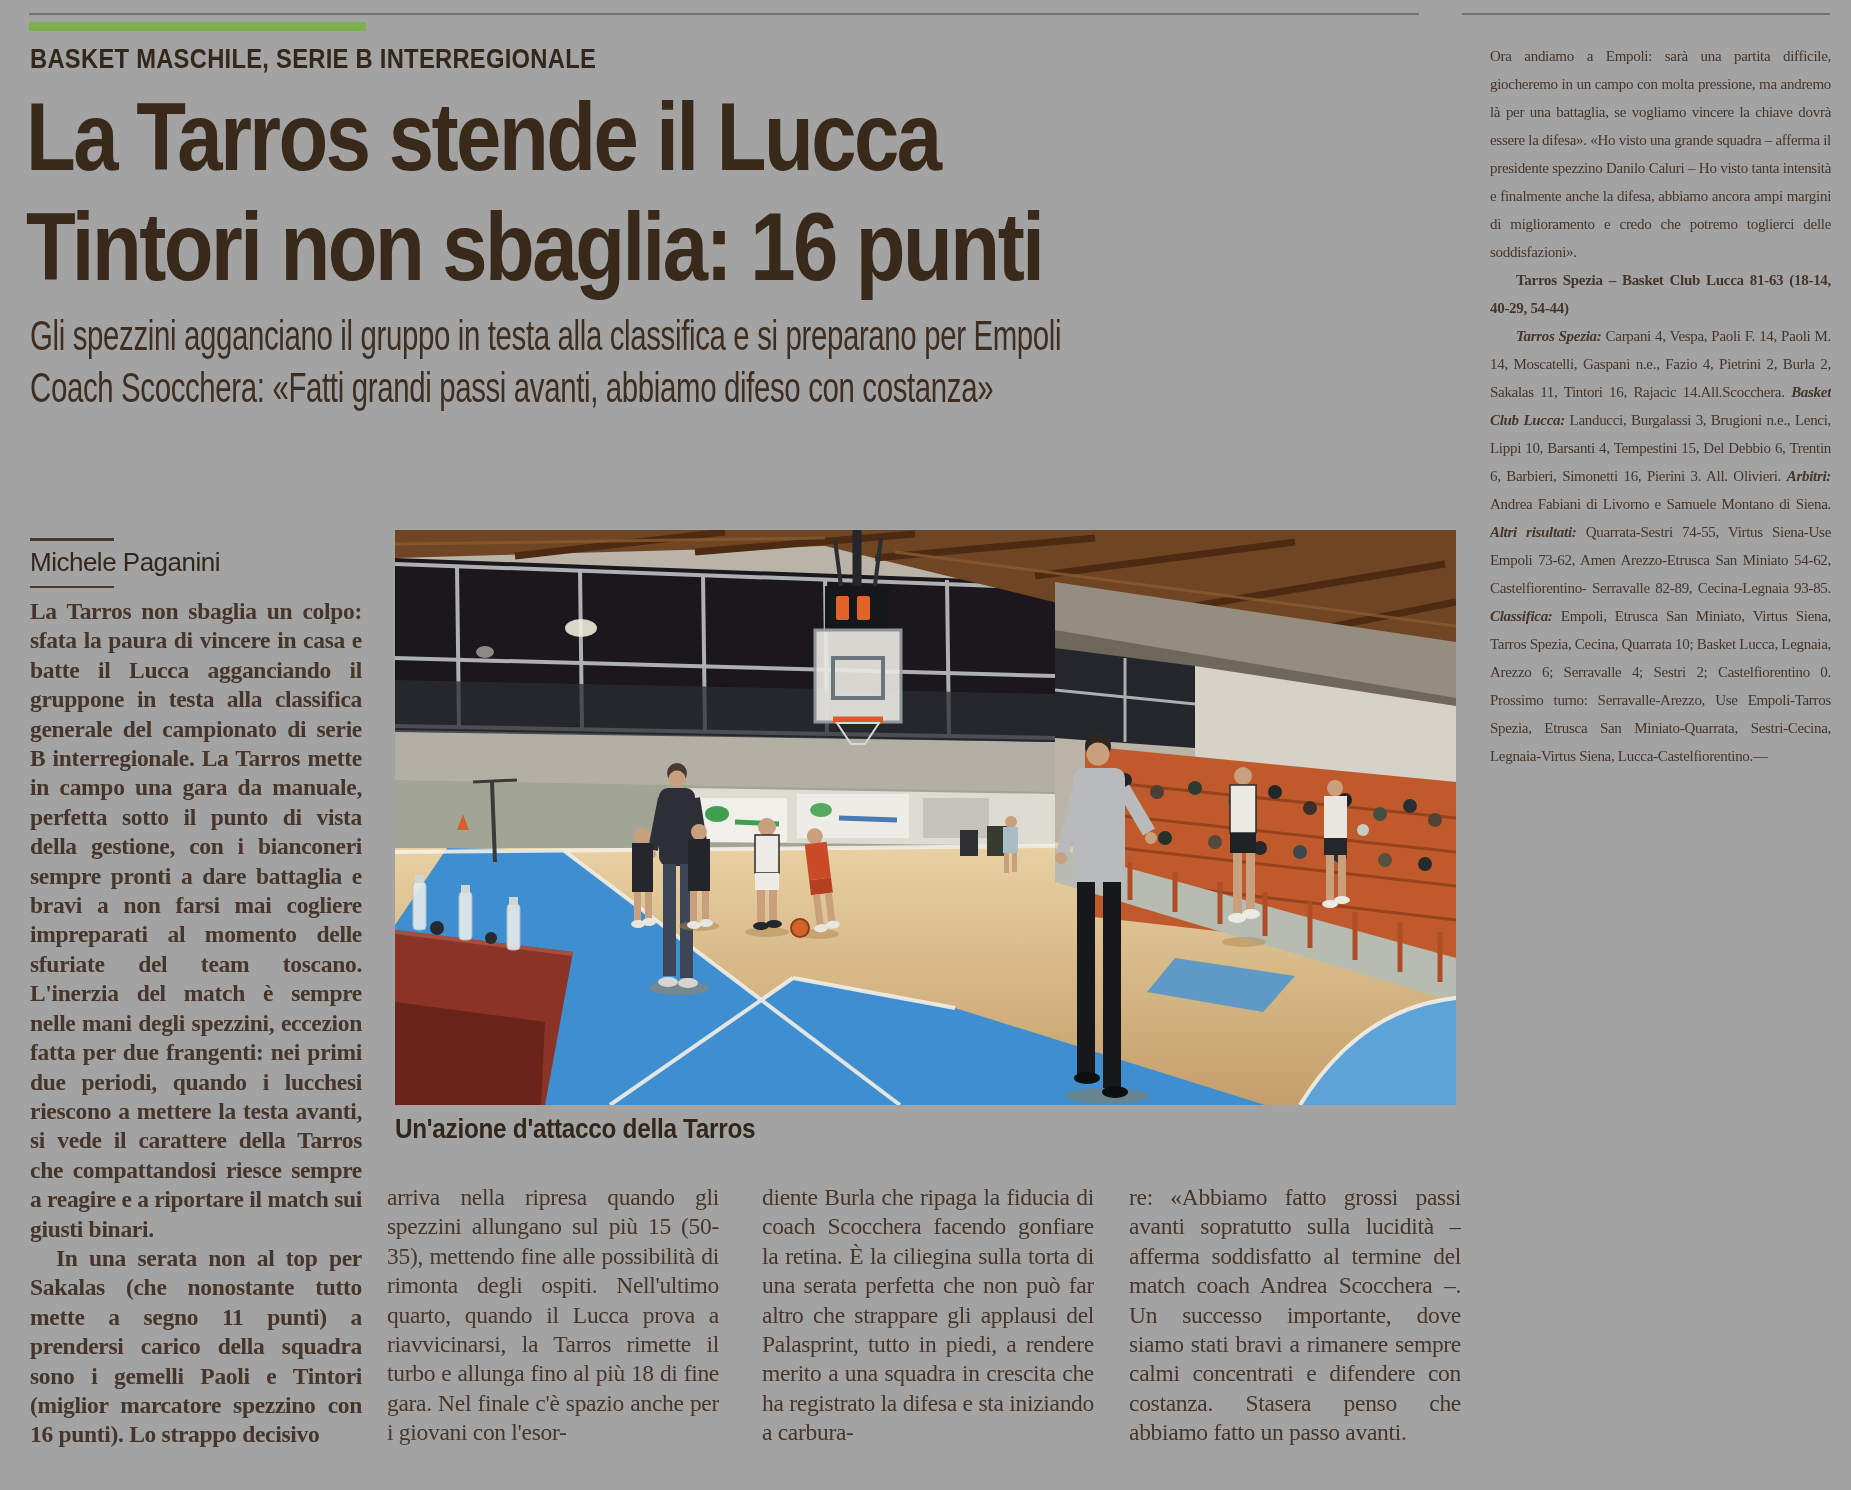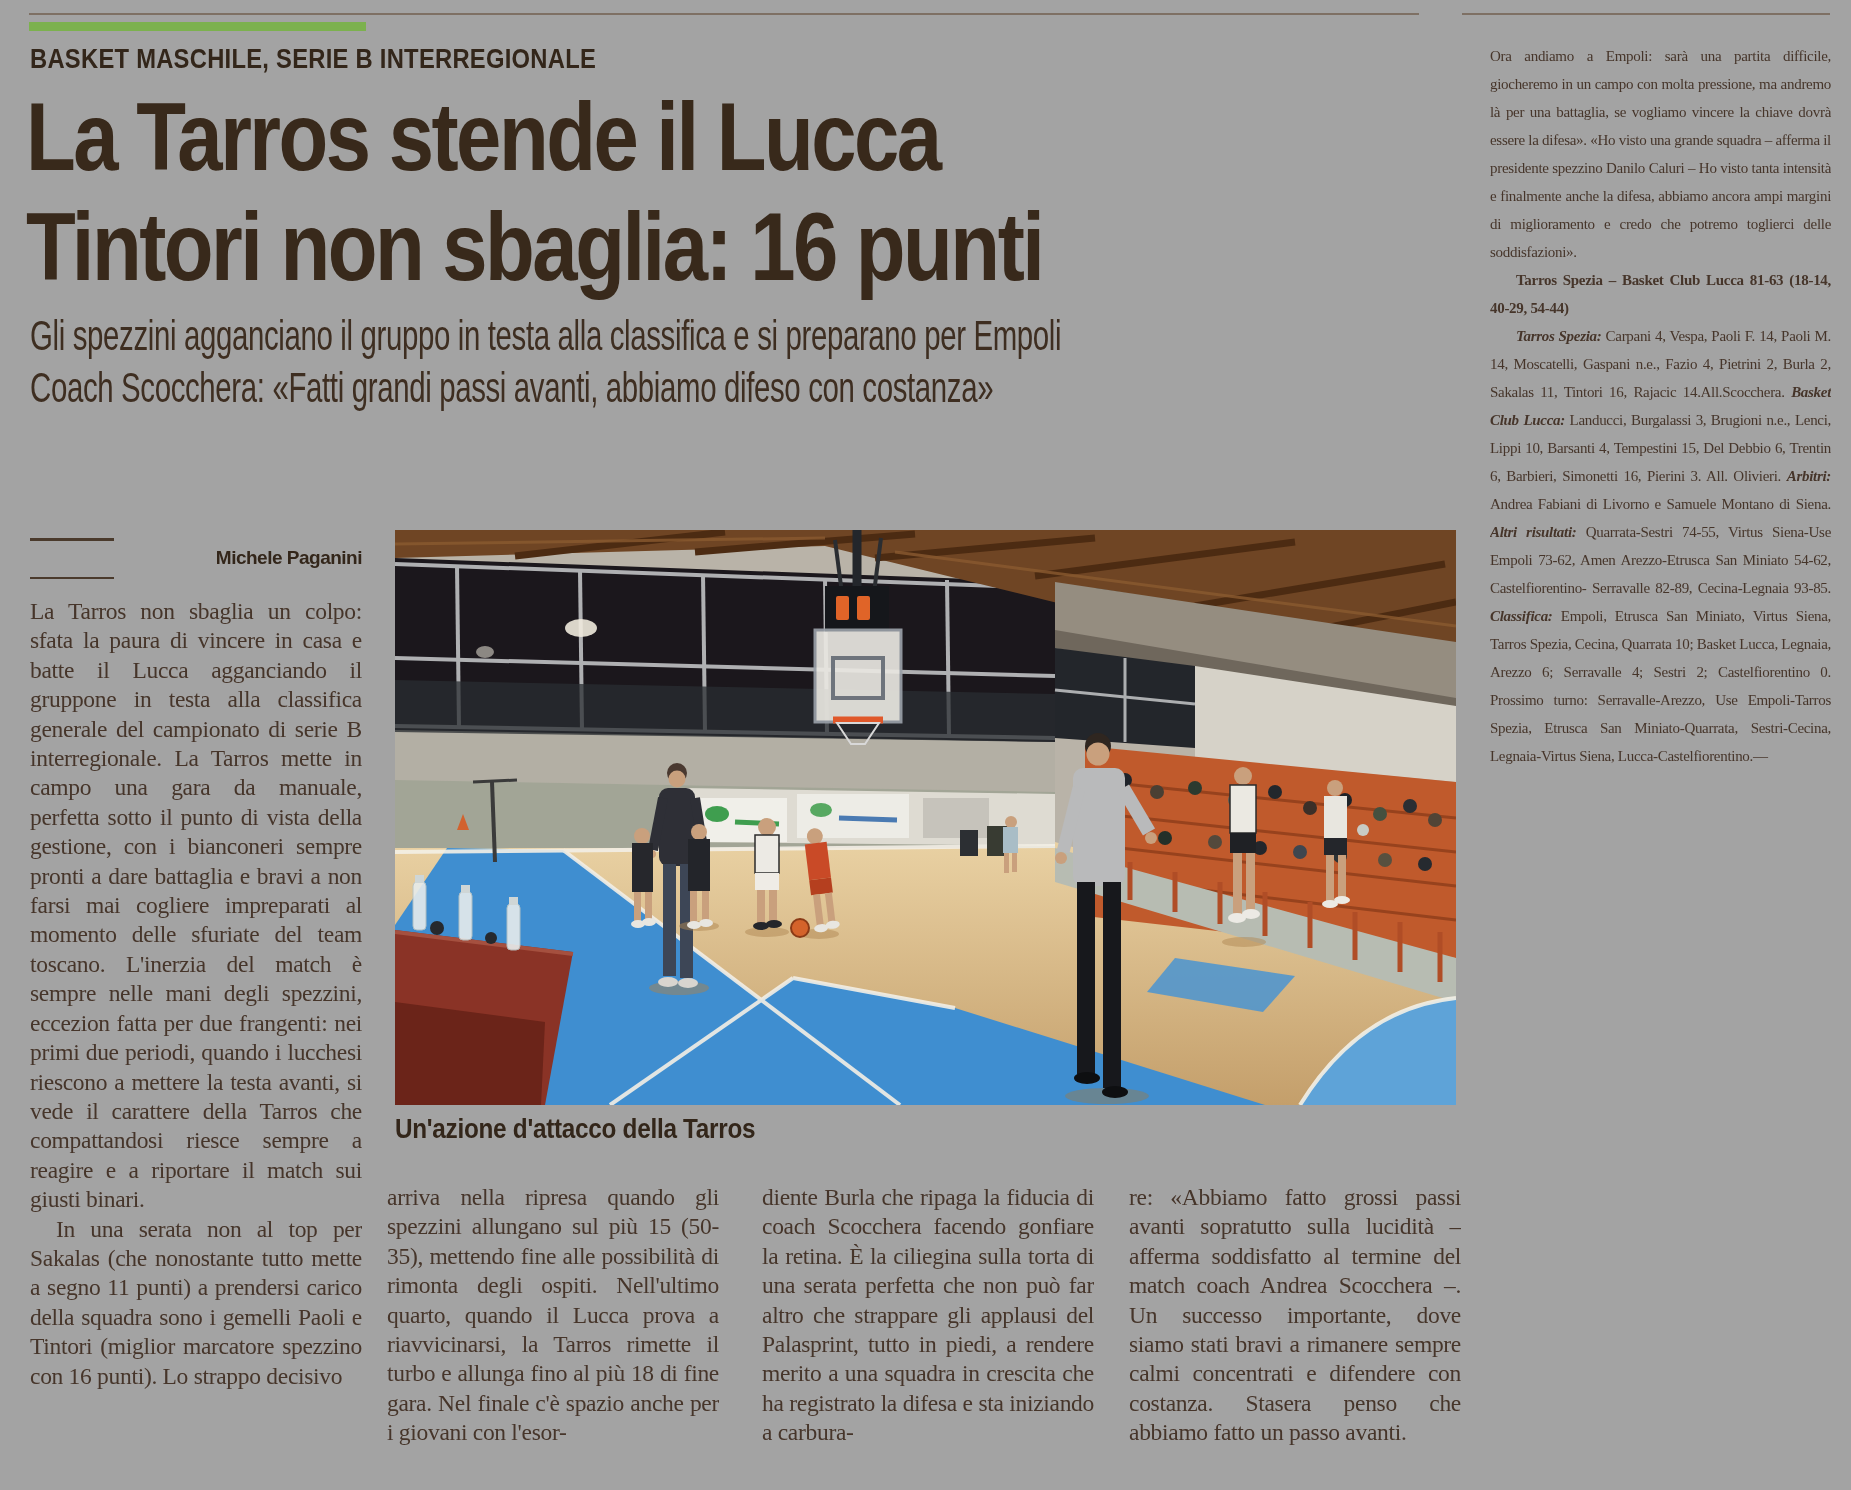--- a/index.html
+++ b/index.html
@@ -11,26 +11,26 @@
   #greenbar{position:absolute;left:29px;top:22px;width:337px;height:9px;background:#7cb14e;}
   #kicker{position:absolute;left:30px;top:44px;font-weight:bold;font-size:27px;letter-spacing:.3px;
           color:#33261a;white-space:nowrap;transform:scaleX(.88);transform-origin:0 0;}
   #headline{position:absolute;left:26px;top:82px;font-weight:bold;font-size:97px;line-height:110px;
             letter-spacing:-3px;color:#38291b;white-space:nowrap;transform:scaleX(.84);transform-origin:0 0;}
   #deck{position:absolute;left:30px;top:310px;font-size:42px;line-height:52px;color:#3e2e21;
         letter-spacing:-.5px;white-space:nowrap;transform:scaleX(.70);transform-origin:0 0;}
   #byline-block{position:absolute;left:30px;top:538px;width:332px;}
   .byrule{background:#4a3a2c;width:84px;height:3px;}
   .byrule.thin{height:2px;margin-top:8px;}
-  #byline{font-weight:bold;font-size:19px;color:#33261a;padding:6px 0 0 0;letter-spacing:-.5px;text-align:right;}
+  #byline{font-weight:normal;font-size:26px;color:#33261a;padding:6px 0 0 0;letter-spacing:-.5px;}
   .bodycol{position:absolute;width:332px;font-family:"Liberation Serif",serif;font-size:23.5px;
            line-height:29.4px;text-align:justify;color:#46352a;letter-spacing:-.3px;overflow:hidden;}
   .bodycol p{margin:0;}
   .bodycol p.indent{text-indent:26px;}
-  #col1{left:30px;top:597px;height:890px;}
+  #col1{left:30px;top:597px;height:890px;font-weight:bold;}
   #col2{left:379px;top:1183px;height:302px;margin-left:8px;}
   #col3{left:762px;top:1183px;height:302px;}
   #col4{left:1129px;top:1183px;height:302px;}
   #sidebar{left:1490px;top:42px;width:341px;height:1444px;font-size:15px;line-height:28px;}
   #sidebar p.score{font-weight:bold;}
   .b{font-weight:bold;font-style:italic;}
   #photo{position:absolute;left:395px;top:530px;width:1061px;height:575px;margin:0;background:#b9b3a8;overflow:hidden;}
   #caption{position:absolute;left:395px;top:1114px;font-weight:bold;font-size:27px;color:#33261a;
            white-space:nowrap;transform:scaleX(.9);transform-origin:0 0;letter-spacing:-.3px;}
 </style>

